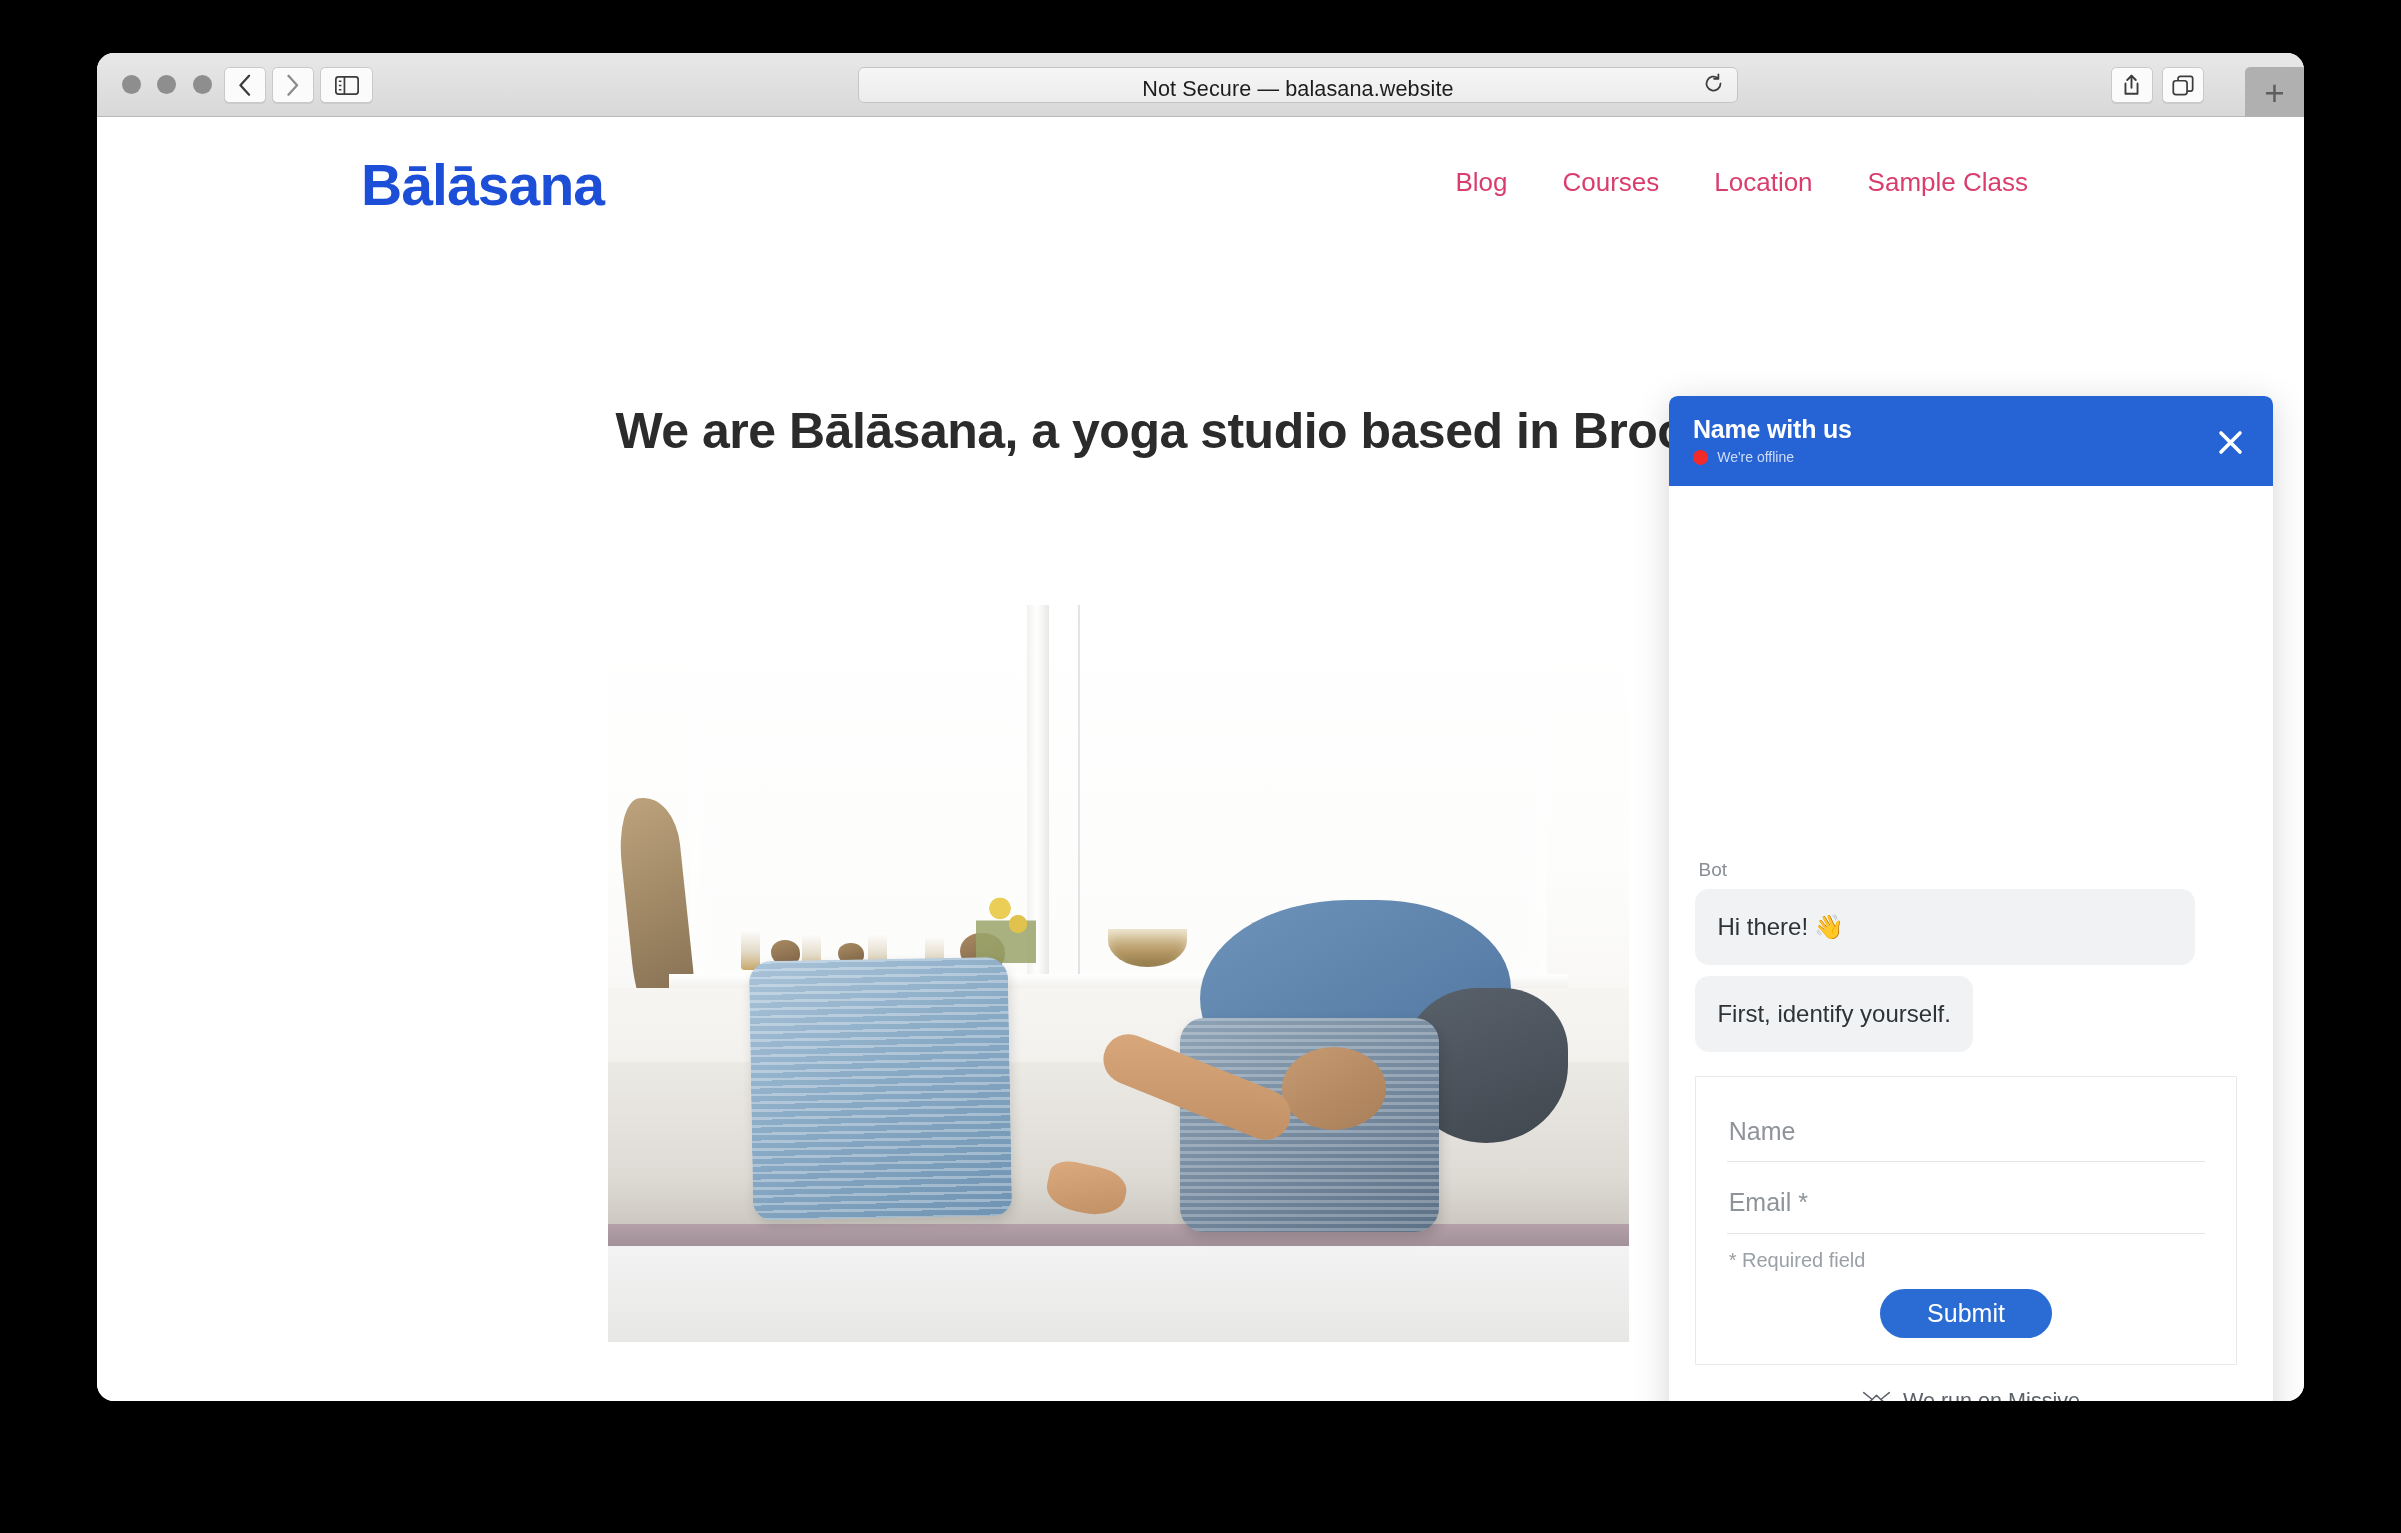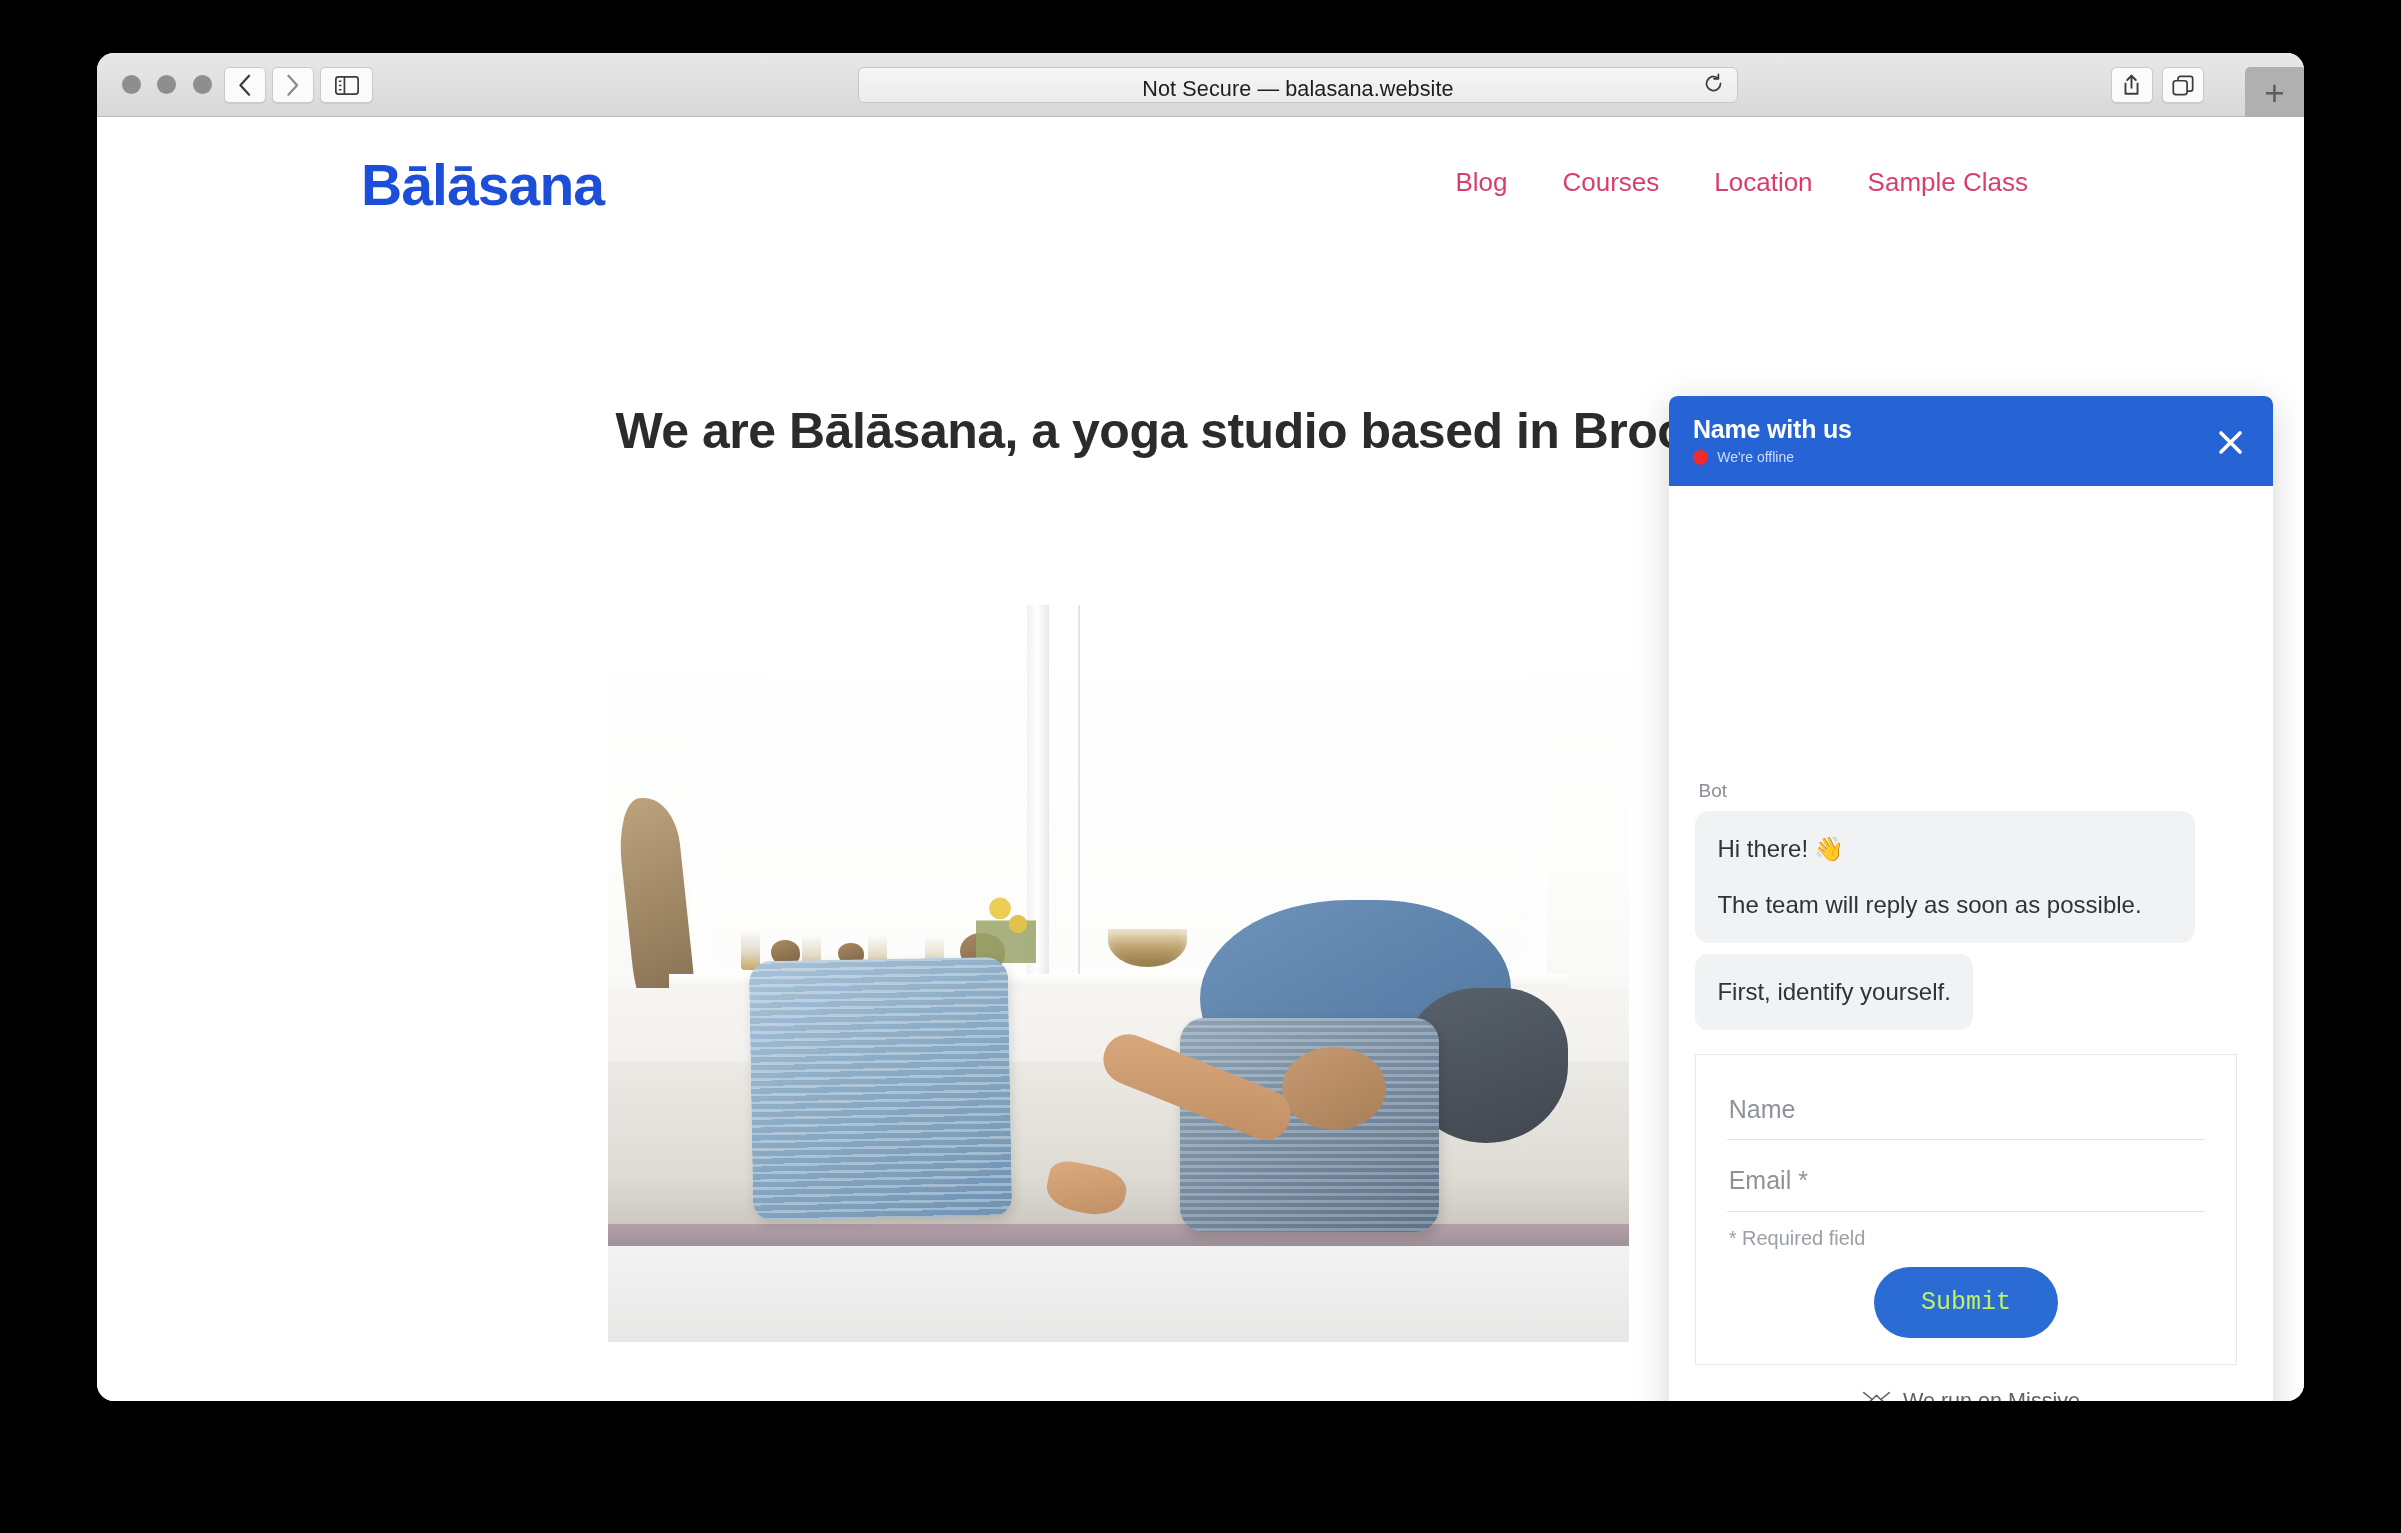--- a/index.html
+++ b/index.html
@@ -307,26 +307,26 @@
     color: #2e3338;
     padding: 10.4px 1.7px 15.5px 1.7px;
     outline: none;
     background: transparent;
   }
   .field input::placeholder { color: #8e9399; }
   #required-note { font-size: 20px; color: #9aa0a6; margin: 10.4px 0 0 1.7px; }
   #submit-row { display: flex; justify-content: center; margin-top: 17px; }
   #submit-button {
     background: #2b6cd4;
-    color: #bef264;
+    color: #ffffff;
     border: none;
     border-radius: 862px;
     font-size: 25px;
-    font-family: Liberation Mono, monospace;
-    padding: 21px 47px;
+    font-family: Liberation Sans, sans-serif;
+    padding: 10px 47px;
     cursor: pointer;
   }
 
   #chat-footer {
     flex: 0 0 auto;
     height: 71px;
     display: flex; align-items: center; justify-content: center; gap: 12px;
     background: #ffffff;
   }
   #missive-label { font-size: 21.6px; color: #5c6169; }
@@ -472,21 +472,20 @@
               </svg>
             </span>
           </div>
         </div>
 
         <div id="chat-body">
           <div id="bot-label">Bot</div>
 
           <div class="bubble">
             <p>Hi there! 👋</p>
-            <p>The team will reply as soon as possible.</p>
           </div>
 
           <div class="bubble" style="display:inline-block; max-width:none; width:auto; align-self:flex-start;">
             <p>First, identify yourself.</p>
           </div>
 
           <div id="identify-form">
             <div class="field">
               <input type="text" placeholder="Name" style="">
             </div>

